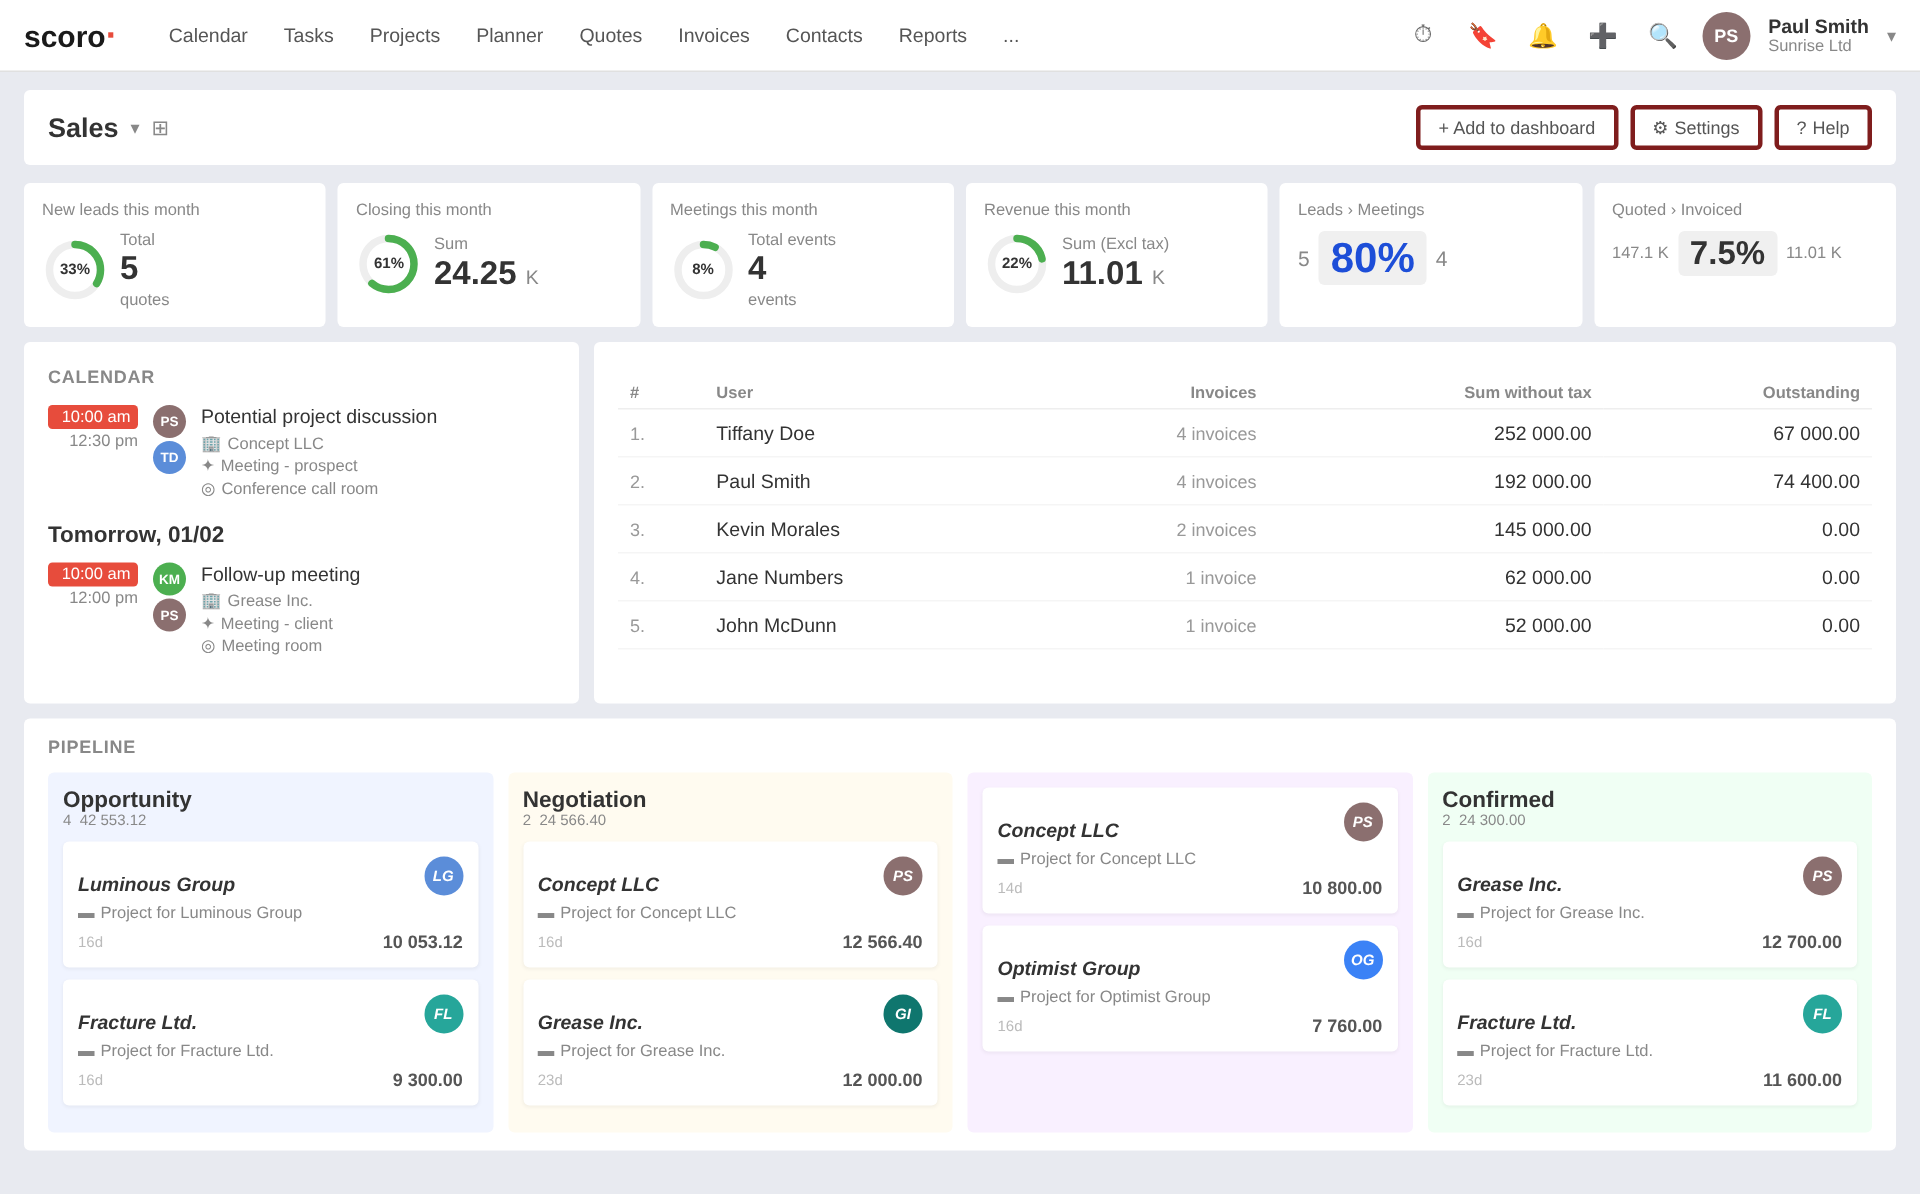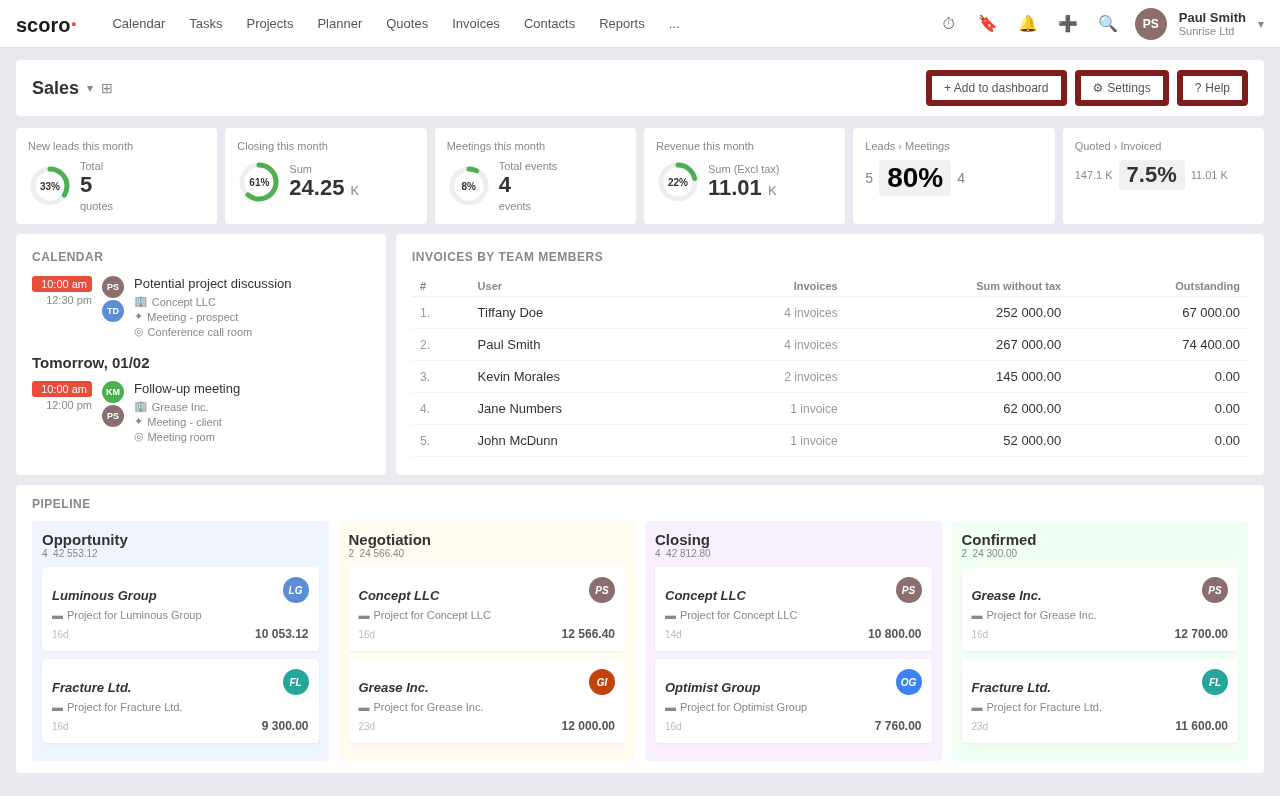--- a/index.html
+++ b/index.html
@@ -20,39 +20,39 @@
     .user-company { color: #888; font-size: 11px; }
 
     
     .main { padding: 12px 16px; }
 
     
     .page-header { display: flex; align-items: center; justify-content: space-between; margin-bottom: 12px; background: #fff; padding: 10px 16px; border-radius: 4px; }
     .page-title-row { display: flex; align-items: center; gap: 8px; }
     .page-title { font-size: 18px; font-weight: 700; color: #333; }
     .page-header-actions { display: flex; gap: 8px; align-items: center; }
-    .btn-outline { border: 6px solid #7f1d1d; background: #fff; padding: 5px 12px; border-radius: 4px; font-size: 12px; cursor: pointer; color: #555; display: flex; align-items: center; gap: 4px; }
+    .btn-outline { border: 3px solid #7f1d1d; background: #fff; padding: 5px 12px; border-radius: 4px; font-size: 12px; cursor: pointer; color: #555; display: flex; align-items: center; gap: 4px; }
 
     
     .kpi-row { display: grid; grid-template-columns: repeat(6, 1fr); gap: 8px; margin-bottom: 10px; }
     .kpi-card { background: #fff; border-radius: 4px; padding: 12px; }
     .kpi-title { font-size: 11px; color: #888; margin-bottom: 8px; }
     .kpi-body { display: flex; align-items: center; gap: 8px; }
     .kpi-value { font-size: 22px; font-weight: 700; color: #333; }
     .kpi-sub { font-size: 11px; color: #888; margin-top: 2px; }
     .kpi-label { font-size: 11px; color: #888; }
 
     
     .donut-wrap { position: relative; width: 44px; height: 44px; flex-shrink: 0; }
     .donut-wrap svg { width: 44px; height: 44px; }
     .donut-center { position: absolute; top: 50%; left: 50%; transform: translate(-50%,-50%); font-size: 10px; font-weight: 700; color: #333; }
 
     
     .kpi-meets { display: flex; align-items: center; gap: 6px; }
-    .kpi-big-pct { font-size: 28px; font-weight: 700; color: #000000; background: #f0f0f0; padding: 2px 8px; border-radius: 4px; }
+    .kpi-big-pct { font-size: 28px; font-weight: 700; color: #1d4ed8; background: #f0f0f0; padding: 2px 8px; border-radius: 4px; }
     .kpi-num { font-size: 14px; color: #888; }
 
     
     .kpi-quoted { display: flex; align-items: center; gap: 6px; }
     .kpi-quoted-pct { font-size: 22px; font-weight: 700; color: #333; background: #f0f0f0; padding: 2px 8px; border-radius: 4px; }
 
     
     .content-row { display: grid; grid-template-columns: 370px 1fr; gap: 10px; margin-bottom: 10px; }
 
     
@@ -309,21 +309,20 @@
           </div>
           <div class="event-meta">
             <span>◎</span>
             <span>Meeting room</span>
           </div>
         </div>
       </div>
     </div>
 
     <div class="invoices-card">
-      <div class="section-title">Invoices by team members</div>
       <table class="inv-table">
         <thead>
           <tr>
             <th>#</th>
             <th>User</th>
             <th class="right">Invoices</th>
             <th class="right">Sum without tax</th>
             <th class="right">Outstanding</th>
           </tr>
         </thead>
@@ -332,21 +331,21 @@
     <td class="muted">1.</td>
     <td>Tiffany Doe</td>
     <td class="right muted">4 invoices</td>
     <td class="right">252 000.00</td>
     <td class="right">67 000.00</td>
   </tr>
             <tr>
     <td class="muted">2.</td>
     <td>Paul Smith</td>
     <td class="right muted">4 invoices</td>
-    <td class="right">267 000.00</td>
+    <td class="right">192 000.00</td>
     <td class="right">74 400.00</td>
   </tr>
             <tr>
     <td class="muted">3.</td>
     <td>Kevin Morales</td>
     <td class="right muted">2 invoices</td>
     <td class="right">145 000.00</td>
     <td class="right">0.00</td>
   </tr>
             <tr>
@@ -426,38 +425,34 @@
         </div>
         <div class="pc-footer">
           <span class="pc-age">16d</span>
           <span class="pc-amount">12 566.40</span>
         </div>
       </div>
 
       <div class="pipeline-card">
         <div class="pc-header">
           <span class="pc-company">Grease Inc.</span>
-          <div class="sm-avatar red" style="background:#c2410c">GI</div>
+          <div class="sm-avatar red" style="background:#0f766e">GI</div>
         </div>
         <div class="pc-project">
           <span>▬</span>
           <span>Project for Grease Inc.</span>
         </div>
         <div class="pc-footer">
           <span class="pc-age">23d</span>
           <span class="pc-amount">12 000.00</span>
         </div>
       </div>
 
   </div>
         <div class="pipeline-col col-closing">
-    <div class="col-header">
-      <div class="col-stage">Closing</div>
-      <div class="col-stats">4&nbsp;&nbsp;42 812.80</div>
-    </div>
 
       <div class="pipeline-card">
         <div class="pc-header">
           <span class="pc-company">Concept LLC</span>
           <div class="sm-avatar " style="background:#8B6F6F">PS</div>
         </div>
         <div class="pc-project">
           <span>▬</span>
           <span>Project for Concept LLC</span>
         </div>

